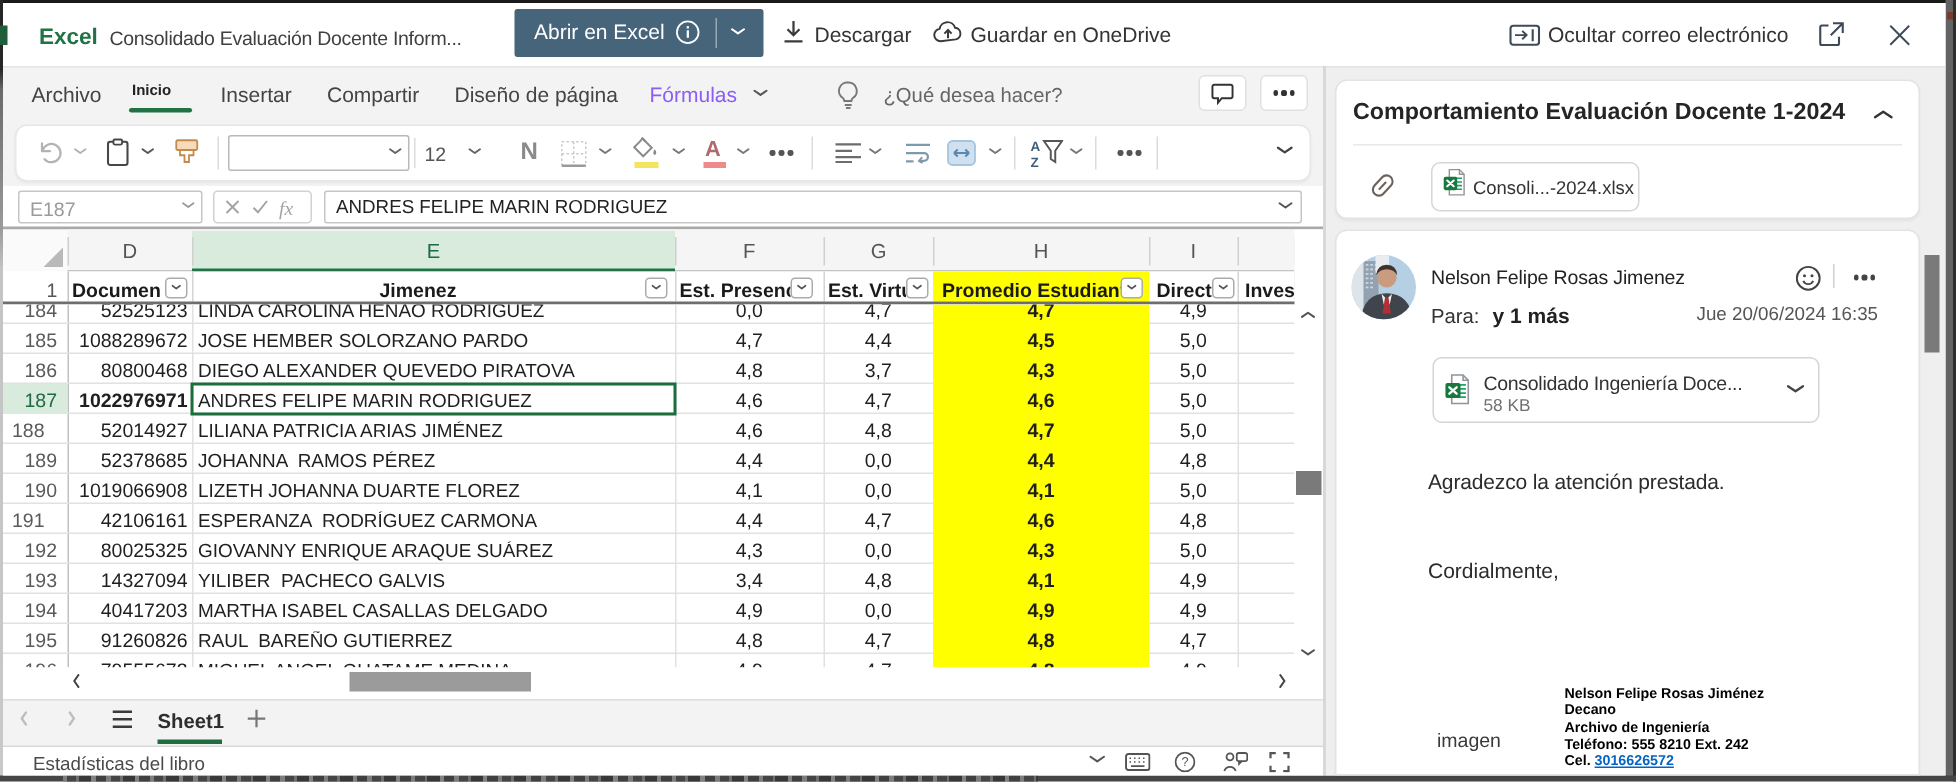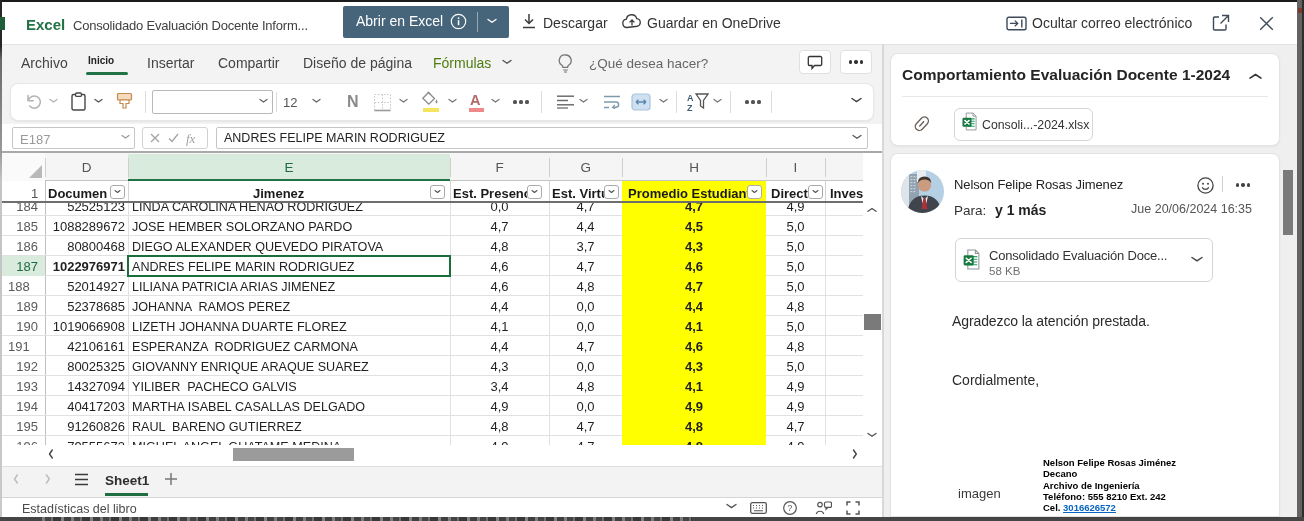--- a/index.html
+++ b/index.html
@@ -57,21 +57,21 @@
       <path d="M1.2 1.2 L13.8 13.8 M13.8 1.2 L1.2 13.8" fill="none" stroke="#3e4a57" stroke-width="1.3"></path>
     </svg>
 <div class="a" style="left:2px;top:44px;width:880px;height:80px;background:#f3f3f3"></div>
 <div class="a" style="left:2px;top:44px;width:880px;height:1px;background:#e4e4e4"></div>
 <div class="tx" style="left:21px;top:56px;font-size:14px;color:#444;font-weight:normal;">Archivo</div>
 <div class="tx" style="left:88px;top:56px;font-size:10px;color:#222;font-weight:bold;">Inicio</div>
 <div class="a" style="left:86px;top:72px;width:42px;height:3px;background:#217346;border-radius:2px"></div>
 <div class="tx" style="left:147px;top:56px;font-size:14px;color:#444;font-weight:normal;">Insertar</div>
 <div class="tx" style="left:218px;top:56px;font-size:14px;color:#444;font-weight:normal;">Compartir</div>
 <div class="tx" style="left:303px;top:56px;font-size:14px;color:#444;font-weight:normal;">Diseño de página</div>
-<div class="tx" style="left:433px;top:56px;font-size:14px;color:#4d7c0f;font-weight:normal;">Fórmulas</div>
+<div class="tx" style="left:433px;top:56px;font-size:14px;color:#8b5cf6;font-weight:normal;">Fórmulas</div>
 <svg class="a" style="left:502.0px;top:58.7px" width="10" height="8.600000000000001" viewBox="0 0 10 8.600000000000001">
       <path d="M1 1.5 L5.0 4.300000000000001 L9 1.5" fill="none" stroke="#555" stroke-width="1.4" stroke-linecap="round" stroke-linejoin="round"></path>
     </svg>
 <svg class="a" style="left:558px;top:54px" width="15" height="19" viewBox="0 0 15 19">
       <path d="M7.5 1 a5.6 5.6 0 0 1 3.1 10.3 c-.7.5-1 1.2-1 2 H4.9 c0-.8-.3-1.5-1-2 A5.6 5.6 0 0 1 7.5 1 z" fill="none" stroke="#777" stroke-width="1.3"></path>
       <path d="M5.2 16 H9.8 M6 18 H9" stroke="#777" stroke-width="1.2"></path>
     </svg>
 <div class="tx" style="left:589px;top:57px;font-size:13.5px;color:#666;font-weight:normal;">¿Qué desea hacer?</div>
 <div class="a" style="left:799px;top:50px;width:32px;height:24px;background:#fff;border:1px solid #e0e0e0;border-radius:4px"></div>
 <svg class="a" style="left:807px;top:55px" width="16" height="15" viewBox="0 0 16 15">
@@ -504,21 +504,21 @@
 <div class="tx" style="left:995px;top:203px;font-size:14px;color:#222;font-weight:bold;">y 1 más</div>
 <div class="tx" style="right:52px;top:203px;font-size:12.5px;color:#555">Jue 20/06/2024 16:35</div>
 <div class="a" style="left:955px;top:238px;width:258px;height:44px;background:#fff;border:1px solid #d4d4d4;border-radius:6px"></div>
 <svg class="a" style="left:963px;top:249px" width="17" height="21" viewBox="0 0 16 20">
 <path d="M4.5 1 h7.2 L15 4.3 V19 H4.5 z" fill="#fff" stroke="#90959a" stroke-width="1"></path>
 <path d="M11.7 1 V4.3 H15" fill="none" stroke="#90959a" stroke-width="1"></path>
 <path d="M6.5 7.2 h7 M6.5 9.8 h7 M6.5 12.4 h7 M6.5 15 h7" stroke="#21a366" stroke-width="1.1"></path>
 <rect x="0.5" y="6" width="9.6" height="9.6" rx="1.3" fill="#17793f"></rect>
 <path d="M3 8.8 L7.6 12.8 M7.6 8.8 L3 12.8" stroke="#fff" stroke-width="1.5" stroke-linecap="round"></path>
 </svg>
-<div class="tx" style="left:989px;top:249px;font-size:13px;color:#333;font-weight:normal;letter-spacing:-0.2px">Consolidado Evaluación Doce...</div>
+<div class="tx" style="left:989px;top:249px;font-size:13px;color:#333;font-weight:normal;letter-spacing:-0.2px">Consolidado Ingeniería Doce...</div>
 <div class="tx" style="left:989px;top:266px;font-size:11.5px;color:#707070;font-weight:normal;">58 KB</div>
 <svg class="a" style="left:1191.0px;top:256.14px" width="12" height="9.72" viewBox="0 0 12 9.72">
       <path d="M1 1.5 L6.0 4.86 L11 1.5" fill="none" stroke="#444" stroke-width="1.5" stroke-linecap="round" stroke-linejoin="round"></path>
     </svg>
 <div class="tx" style="left:952px;top:314px;font-size:14px;color:#2b2b2b;font-weight:normal;letter-spacing:-0.1px">Agradezco la atención prestada.</div>
 <div class="tx" style="left:952px;top:373px;font-size:14px;color:#2b2b2b;font-weight:normal;">Cordialmente,</div>
 <div class="tx" style="left:958px;top:487px;font-size:13px;color:#3a3a3a;font-weight:normal;">imagen</div>
 <div class="tx" style="left:1043px;top:458px;font-size:9.5px;color:#000;font-weight:bold;">Nelson Felipe Rosas Jiménez</div>
 <div class="tx" style="left:1043px;top:469.3px;font-size:9.5px;color:#000;font-weight:bold;">Decano</div>
 <div class="tx" style="left:1043px;top:480.6px;font-size:9.5px;color:#000;font-weight:bold;">Archivo de Ingeniería</div>

